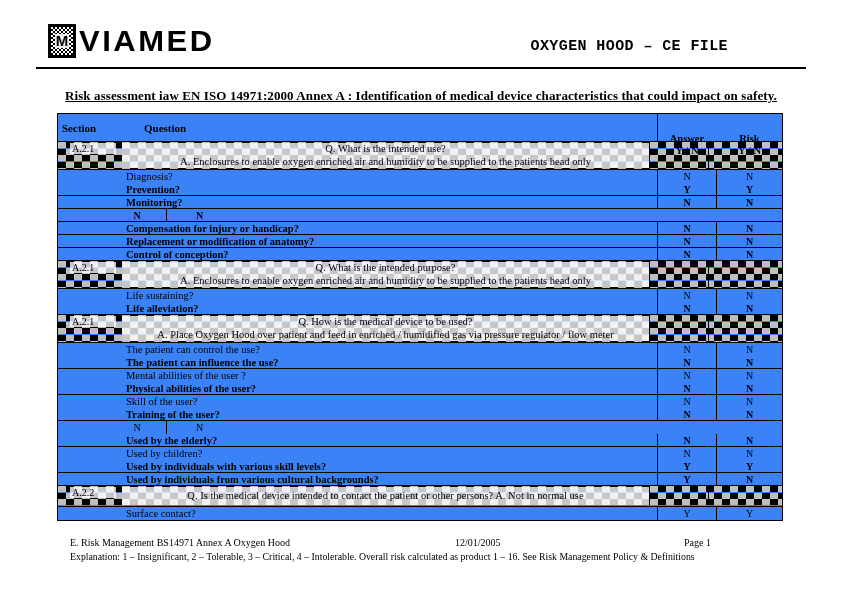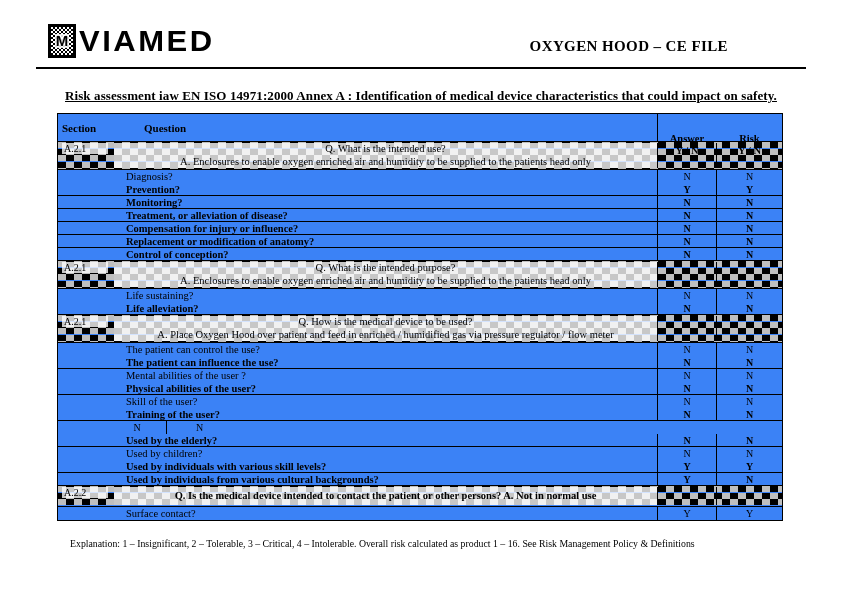--- a/index.html
+++ b/index.html
@@ -22,21 +22,21 @@
     font-family:"Liberation Sans",sans-serif;font-weight:bold;font-size:15px;
     background-image:
       conic-gradient(#000 0 25%, transparent 0 50%, #000 0 75%, transparent 0);
     background-size:4px 4px;
   }
   .logo-mark span{background:rgba(255,255,255,.85);padding:0 1px;line-height:14px;}
   .logo-text{
     font-family:"Liberation Sans",sans-serif;font-weight:bold;
     font-size:31px;line-height:1;letter-spacing:2.5px;transform:scaleY(.95);
   }
-  .doc-title{font-weight:bold;font-size:15px;letter-spacing:.4px;padding-bottom:3px;}
+  .doc-title{font-weight:bold;font-size:15px;letter-spacing:.4px;padding-bottom:3px;font-family:Liberation Mono, monospace;}
   .header-rule{border:none;border-top:2px solid #000;margin:9px 36px 0 36px;}
 
   .main-title{
     text-align:center;font-weight:bold;font-size:13px;
     text-decoration:underline;margin-top:19px;letter-spacing:.1px;
   }
 
   
   .rtable{
     position:absolute;left:57px;top:113px;width:726px;
@@ -50,30 +50,30 @@
 
   .thead{border-bottom:1.5px solid #000;height:28px;font-weight:bold;}
   .thead .c-section{font-size:11px;display:flex;align-items:center;}
   .thead .c-question{font-size:11px;display:flex;align-items:center;padding-left:36px;}
   .yn-head{display:flex;flex-direction:column;justify-content:center;line-height:12.5px;font-size:10.5px;margin-top:31px;}
 
   .item-row{height:13px;line-height:13px;}
   .item-text{padding-left:18px;white-space:nowrap;}
   .sep{border-bottom:1px solid #000;font-weight:bold;}
 
-  .qa-row{border-bottom:1px solid #000;padding:1px 0;}
+  .qa-row{border-bottom:1px solid #000;padding:1px 8px;}
   .checker{
     background-image:
       conic-gradient(#000 0 25%, transparent 0 50%, #000 0 75%, transparent 0),
       conic-gradient(#bfbfbf 0 25%, transparent 0 50%, #bfbfbf 0 75%, transparent 0);
     background-size:16px 13px,16px 13px;
     background-position:0 0,8px 0;
   }
   .qa-line{line-height:12.5px;padding-left:6px;white-space:nowrap;text-align:center;}
-  .inline .qa-line{line-height:18px;font-weight:bold;}
+  .inline .qa-line{line-height:18px;}
   .backing{background:rgba(255,255,255,.78);padding:0 2px;}
 
   
   .footer{position:absolute;left:0;top:537px;width:842px;font-size:10px;}
   .footer-line1{position:relative;height:13px;}
   .f-ref{position:absolute;left:70px;white-space:nowrap;}
   .f-date{position:absolute;left:455px;white-space:nowrap;}
   .f-page{position:absolute;left:684px;white-space:nowrap;}
   .footer-line2{margin-left:70px;margin-top:1px;font-size:9.8px;white-space:nowrap;}
 </style>
@@ -138,27 +138,26 @@
           <div class="c-risk">Y</div>
         </div>
         <div class="trow item-row sep">
           <div class="c-section"></div>
           <div class="c-question item-text">Monitoring?</div>
           <div class="c-answer">N</div>
           <div class="c-risk">N</div>
         </div>
         <div class="trow item-row sep">
           <div class="c-section"></div>
-          <div class="c-question item-text">Treatment, or alleviation of disease?</div>
-          <div class="c-answer">N</div>
-          <div class="c-risk">N</div>
-        </div>
-        <div class="trow item-row sep">
-          <div class="c-section"></div>
-          <div class="c-question item-text">Compensation for injury or influence?</div>
+          <div class="c-answer">N</div>
+          <div class="c-risk">N</div>
+        </div>
+        <div class="trow item-row sep">
+          <div class="c-section"></div>
+          <div class="c-question item-text">Compensation for injury or handicap?</div>
           <div class="c-answer">N</div>
           <div class="c-risk">N</div>
         </div>
         <div class="trow item-row sep">
           <div class="c-section"></div>
           <div class="c-question item-text">Replacement or modification of anatomy?</div>
           <div class="c-answer">N</div>
           <div class="c-risk">N</div>
         </div>
         <div class="trow item-row sep">
@@ -289,16 +288,21 @@
         <div class="trow item-row">
           <div class="c-section"></div>
           <div class="c-question item-text">Surface contact?</div>
           <div class="c-answer">Y</div>
           <div class="c-risk">Y</div>
         </div>
       </div>
   </div>
 
   <div class="footer">
+    <div class="footer-line1">
+      <span class="f-ref">E. Risk Management BS14971 Annex A  Oxygen Hood</span>
+      <span class="f-date">12/01/2005</span>
+      <span class="f-page">Page 1</span>
+    </div>
     <div class="footer-line2">Explanation: 1 – Insignificant, 2 – Tolerable, 3 – Critical, 4 – Intolerable.  Overall risk calculated as product  1 – 16.   See Risk Management Policy &amp; Definitions</div>
   </div>
 
 </div>
 
 </body></html>

